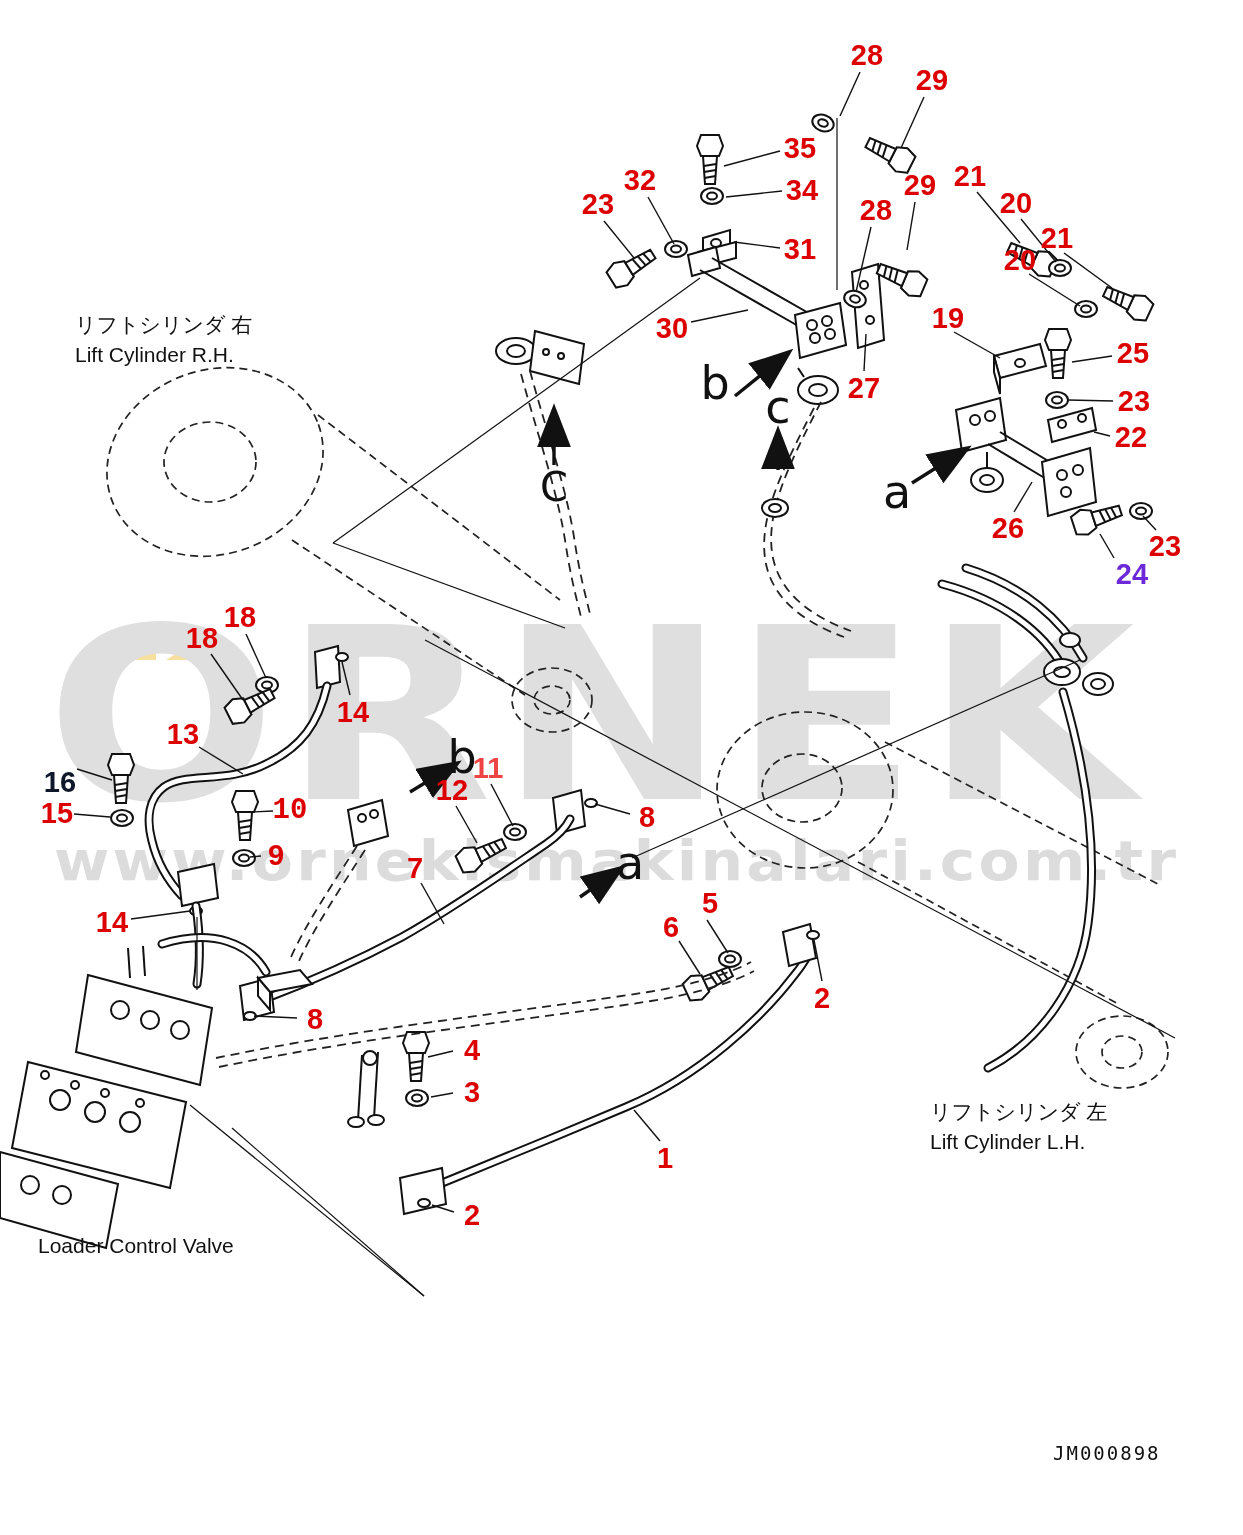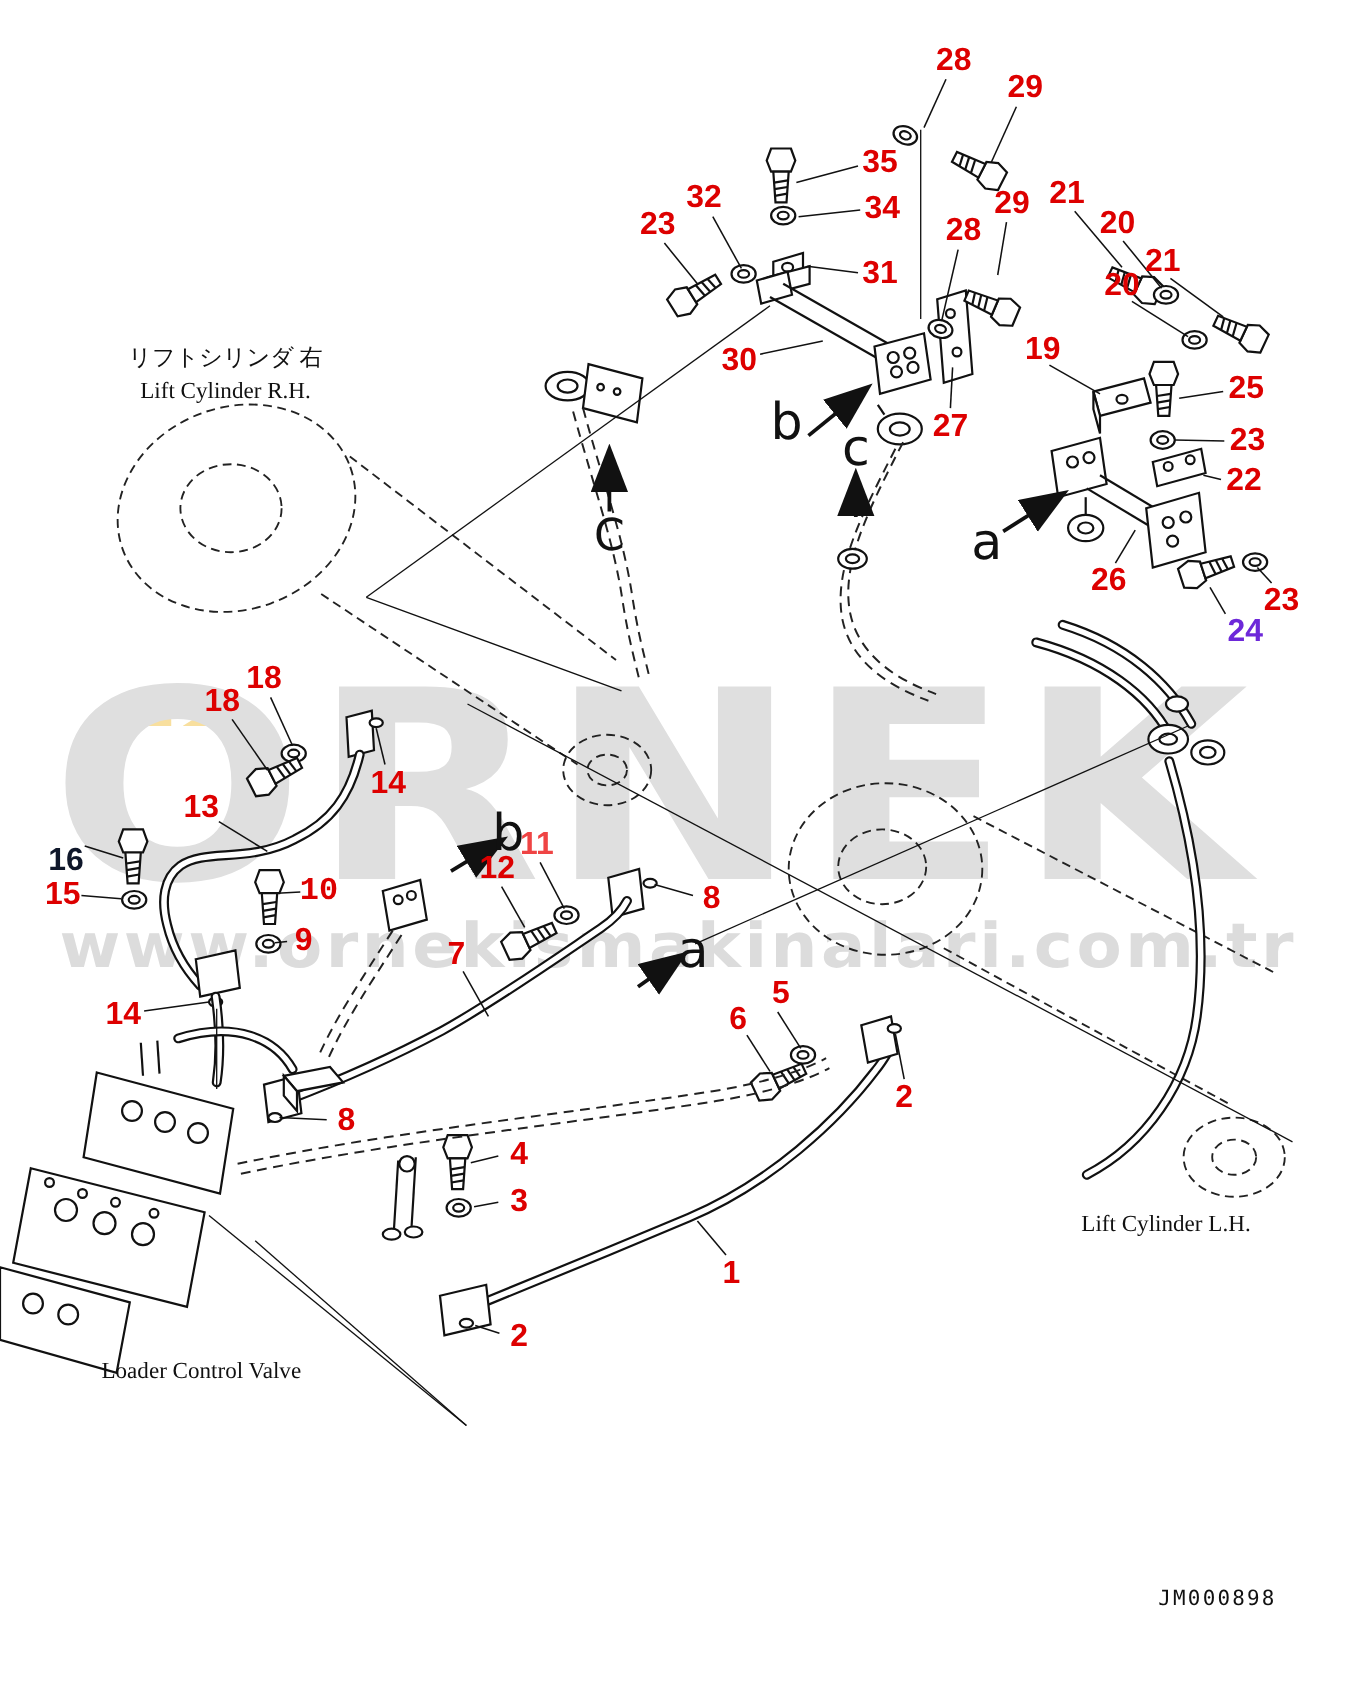--- a/index.html
+++ b/index.html
@@ -28,22 +28,22 @@
   .tubeI{stroke:#fff;stroke-width:5;fill:none;stroke-linecap:round}
   .hose{stroke:#222;stroke-width:1.8;fill:none;stroke-dasharray:9 6}
   .ld{stroke:#111;stroke-width:1.4}
   .ar{stroke:#111;stroke-width:3.4}
   
   .callout{position:absolute;transform:translate(-50%,-50%);color:#dd0000;
            font-size:29px;font-weight:700;z-index:2;line-height:1;
            font-family:"Liberation Sans",sans-serif;white-space:nowrap}
   .view-letter{position:absolute;transform:translate(-50%,-50%);color:#111;z-index:2;
            font-family:"DejaVu Sans",sans-serif;line-height:1}
-  .corner{position:absolute;z-index:2;color:#111;text-align:center;line-height:1.45;
-          font-family:Liberation Serif, serif;font-size:21px;white-space:nowrap}
+  .corner{position:absolute;z-index:2;color:#111;line-height:1.45;
+          font-family:Liberation Sans, sans-serif;font-size:21px;white-space:nowrap}
   #jm{position:absolute;z-index:2;font-family:"DejaVu Sans Mono",monospace;
       font-size:19px;letter-spacing:2px;color:#111}
 </style>
 </head>
 <body>
 
 <div id="tri1" class="wm-tri"></div>
 <div id="tri2" class="wm-tri"></div>
 <div class="wm-word">ORNEK</div>
 <div class="wm-url">www.ornekismakinalari.com.tr</div>
@@ -329,20 +329,21 @@
       <line x1="410" y1="792" x2="456" y2="764" class="ar" marker-end="url(#ah)"></line>
       <line x1="580" y1="897" x2="620" y2="869" class="ar" marker-end="url(#ah)"></line>
     </g>
 </svg>
 
 <div class="corner" style="left:75px;top:310px;width:260px">
   <div>リフトシリンダ  右</div>
   <div>Lift Cylinder R.H.</div>
 </div>
 <div class="corner" style="left:930px;top:1097px;width:260px">
+  <div>リフトシリンダ  左</div>
   <div>Lift Cylinder L.H.</div>
 </div>
 <div class="corner" style="left:38px;top:1231px;width:290px">
   <div>Loader Control Valve</div>
 </div>
 <div id="jm" style="left:1053px;top:1442px">JM000898</div>
 
 <div id="callout-layer">
     <div class="callout" style="left: 867px; top: 55px; color: rgb(221, 0, 0);">28</div>
     <div class="callout" style="left: 932px; top: 80px; color: rgb(221, 0, 0);">29</div>

